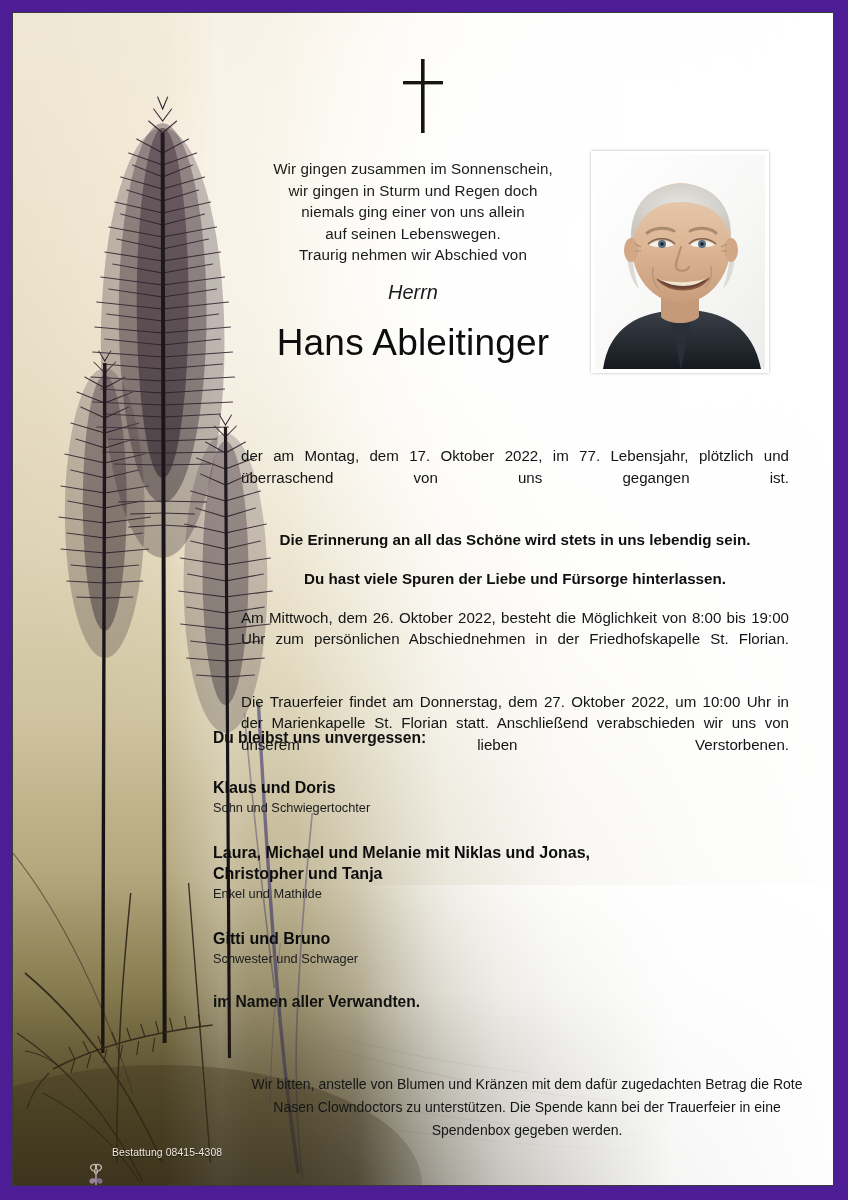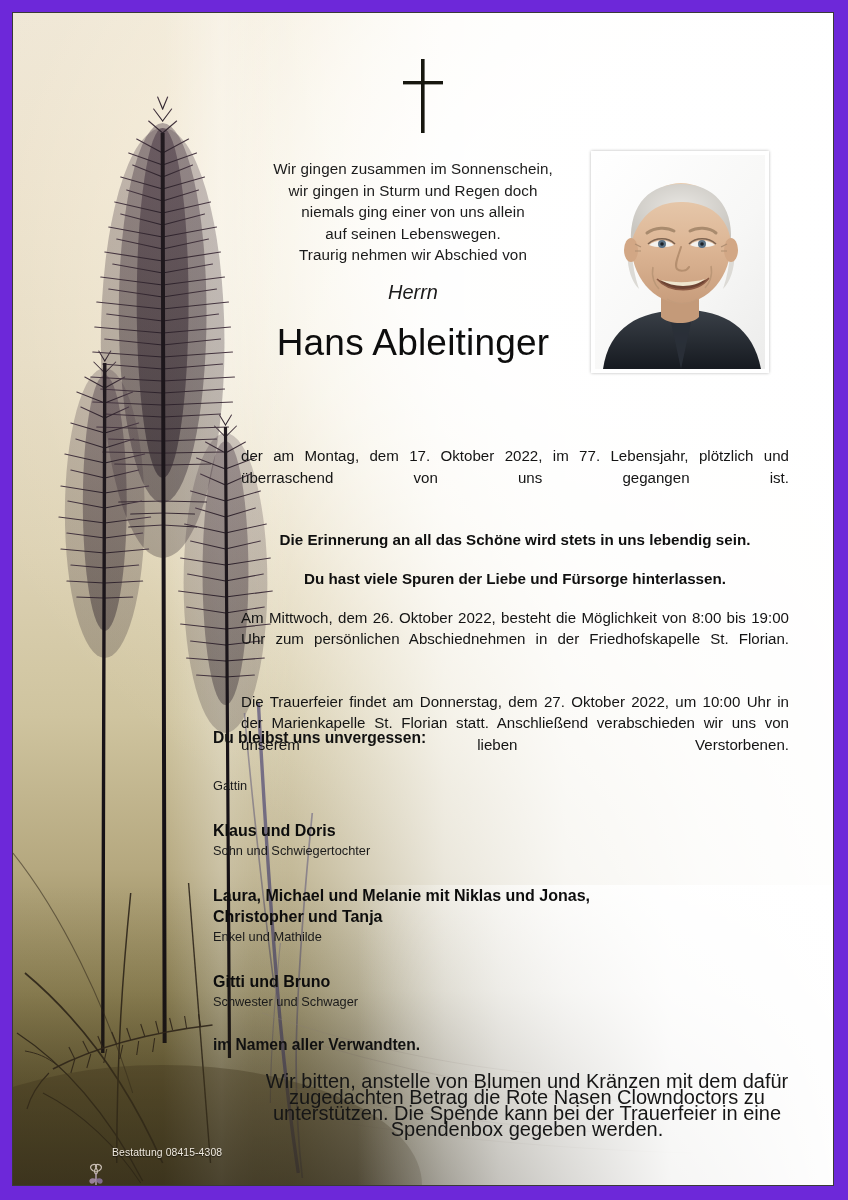--- a/index.html
+++ b/index.html
@@ -11,21 +11,21 @@
   body {
     font-family: "Liberation Sans", sans-serif;
     -webkit-font-smoothing: antialiased;
   }
 
   .card {
     position: relative;
     width: 848px;
     height: 1200px;
     margin: 0 auto;
-    background: #6d28d9;
+    background: #4c1d95;
     overflow: hidden;
     box-sizing: border-box;
     padding: 12px 14px 14px 12px;
   }
 
   
   .frame {
     position: absolute;
     left: 12px;
     top: 12px;
@@ -254,22 +254,22 @@
     font-weight: bold;
     margin-top: 6px;
   }
 
   .donation {
     position: absolute;
     left: 238px;
     top: 1060px;
     width: 552px;
     text-align: center;
-    font-size: 20px;
-    line-height: 16px;
+    font-size: 14px;
+    line-height: 23px;
     color: #161616;
   }
 
   .footer-logo {
     position: absolute;
     left: 72px;
     top: 1134px;
     display: flex;
     align-items: center;
     gap: 5px;
@@ -644,21 +644,20 @@
         <p class="centered-bold">Die Erinnerung an all das Schöne wird stets in uns lebendig sein.</p>
         <p class="centered-bold">Du hast viele Spuren der Liebe und Fürsorge hinterlassen.</p>
         <p class="para">Am Mittwoch, dem 26. Oktober 2022, besteht die Möglichkeit von 8:00 bis 19:00 Uhr zum persönlichen Abschiednehmen in der Friedhofskapelle St. Florian.</p>
         <p class="para">Die Trauerfeier findet am Donnerstag, dem 27. Oktober 2022, um 10:00 Uhr in der Marienkapelle St. Florian statt. Anschließend verabschieden wir uns von unserem lieben Verstorbenen.</p>
       </div>
 
       <div class="family">
         <div class="family-head">Du bleibst uns unvergessen:</div>
 
         <div class="fam-group">
-          <div class="fam-rel">Gattin</div>
         </div>
 
         <div class="fam-group">
           <div class="fam-names">Klaus und Doris</div>
           <div class="fam-rel">Sohn und Schwiegertochter</div>
         </div>
 
         <div class="fam-group">
           <div class="fam-names" style="white-space:pre-line">Laura, Michael und Melanie mit Niklas und Jonas,
 Christopher und Tanja</div>

